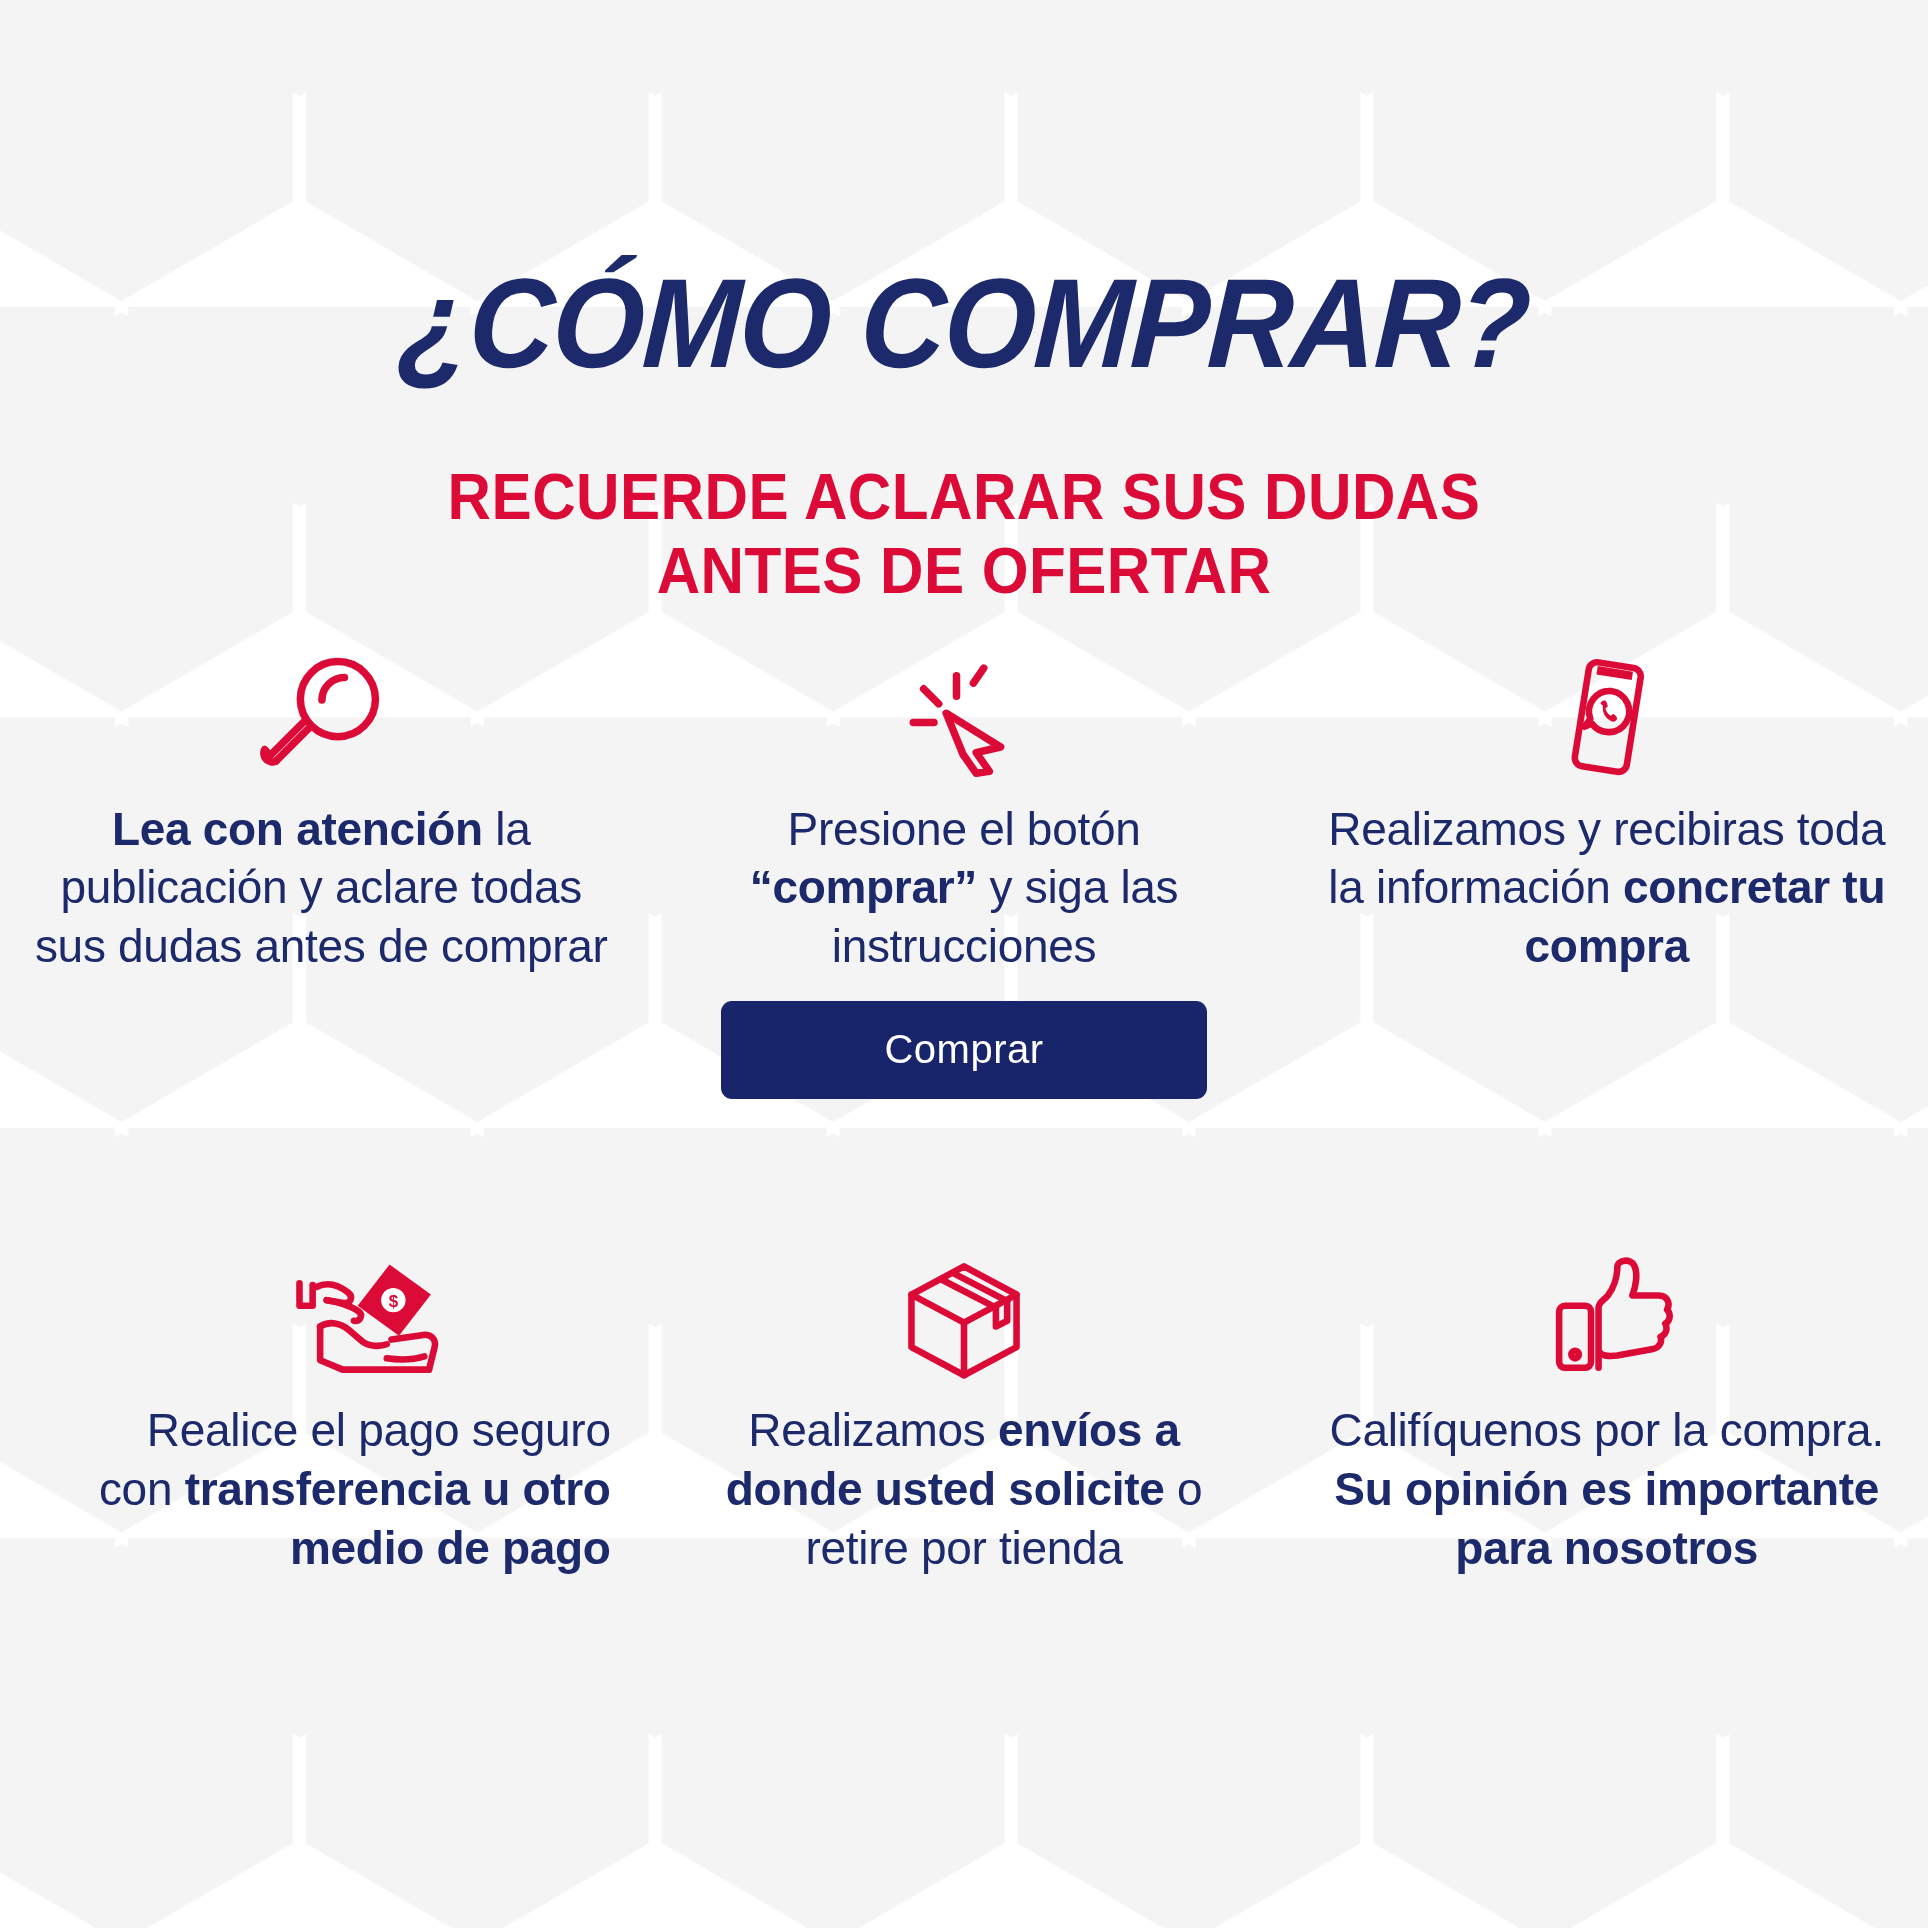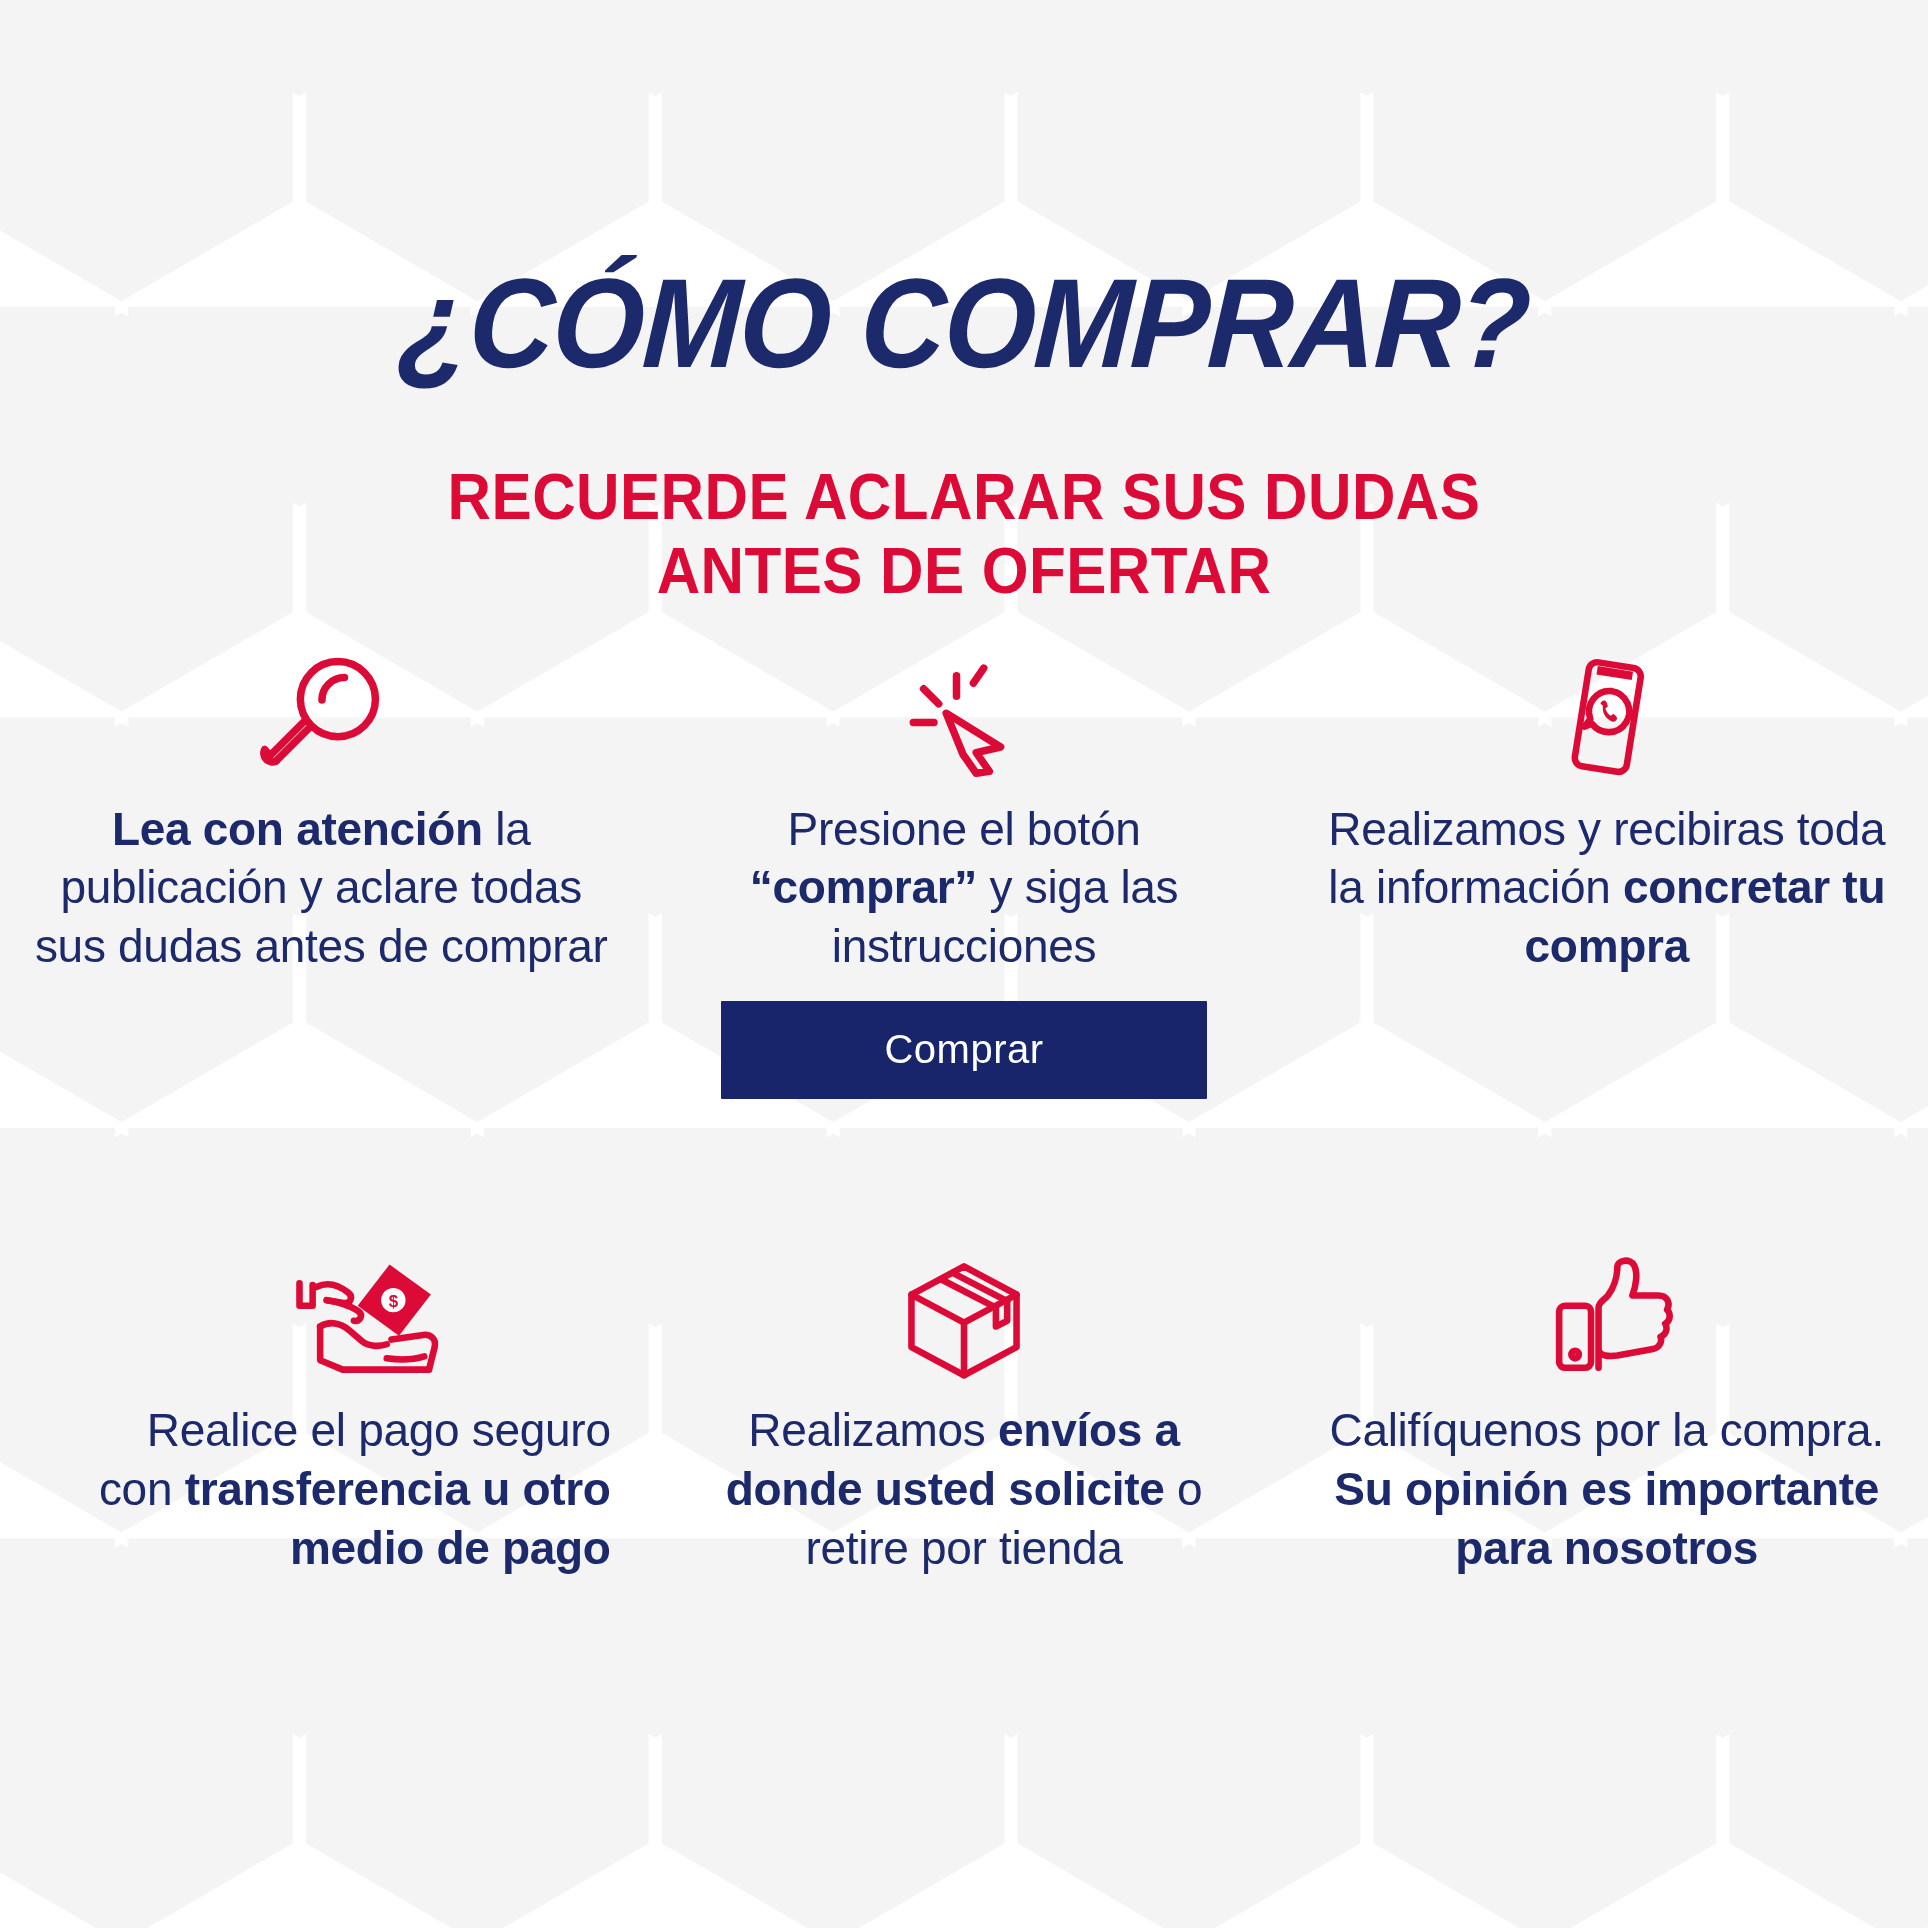--- a/index.html
+++ b/index.html
@@ -112,21 +112,21 @@
     width: 643px;
     display: flex;
     justify-content: center;
     margin-top: 24.5px;
   }
   .comprar-btn {
     width: 486px;
     height: 98px;
     background: #19256b;
     border: none;
-    border-radius: 1px;
+    border-radius: 11px;
     color: #ffffff;
     font-size: 40px;
     font-family: "Liberation Sans", sans-serif;
     font-weight: 400;
     cursor: pointer;
     letter-spacing: 0.5px;
   }
 
   svg { display: block; overflow: visible; }
 </style>

